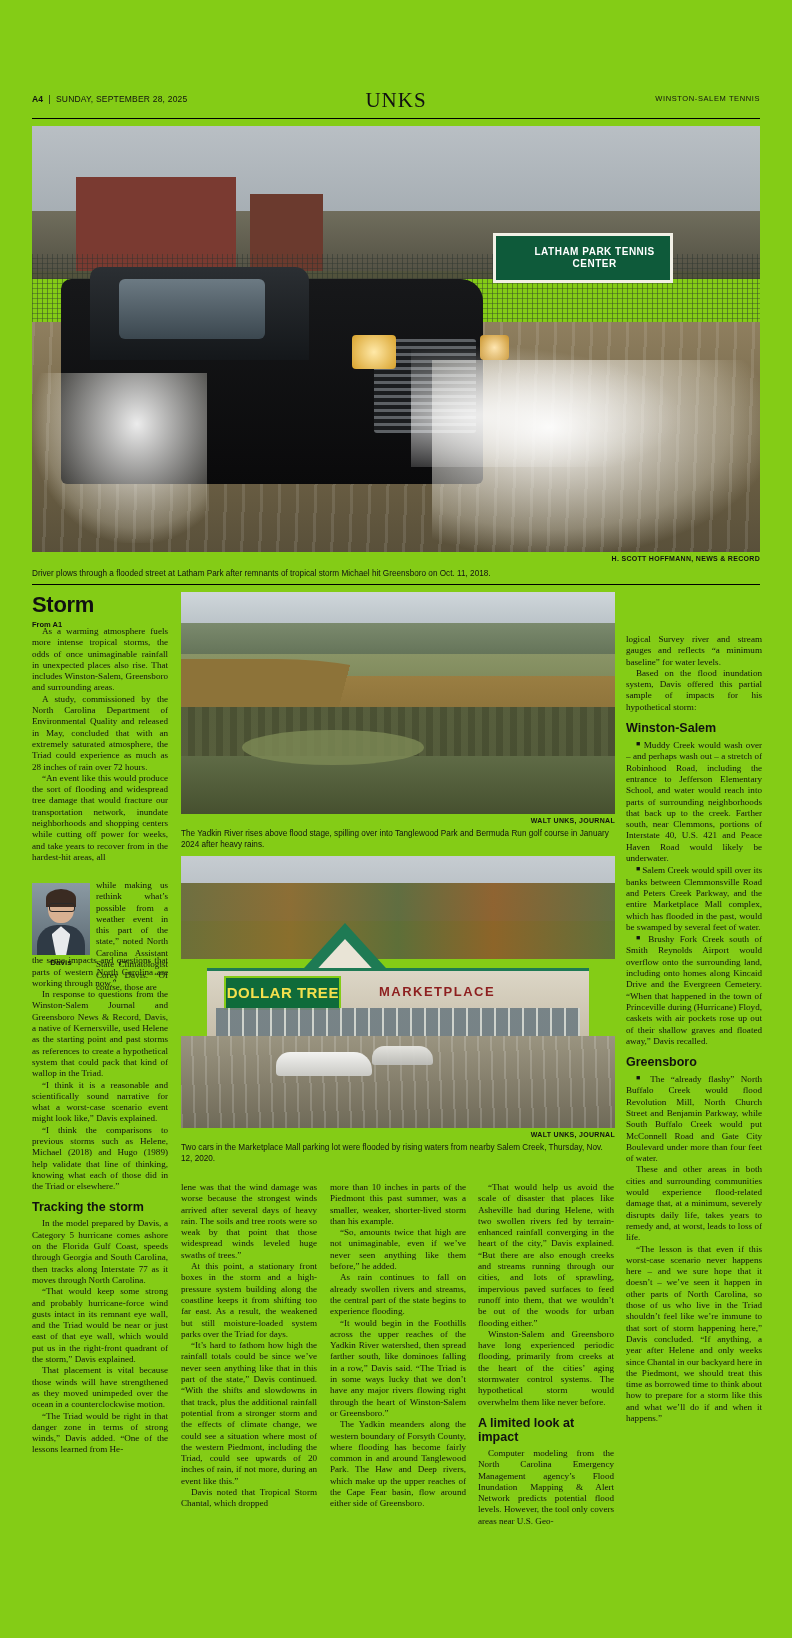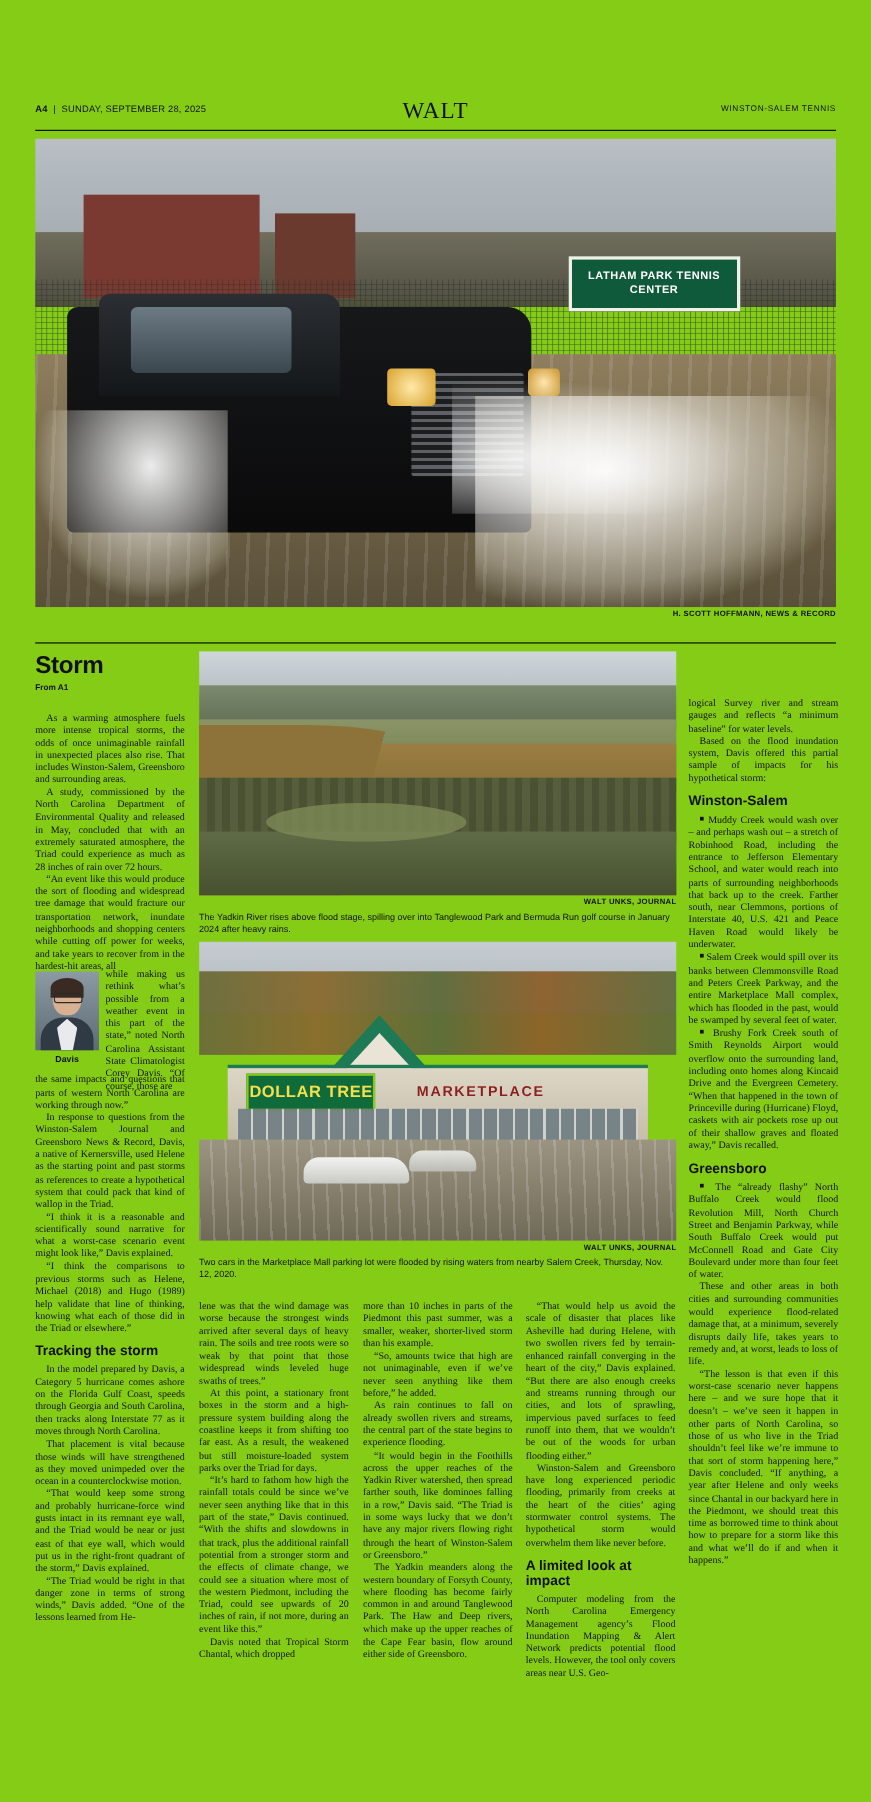--- a/index.html
+++ b/index.html
@@ -66,21 +66,21 @@
   .col p.noind { text-indent:0; }
   .subhead {
     font-family:"Liberation Sans", sans-serif;
     font-weight:bold; font-size:12.5px; line-height:14px;
     margin:8px 0 4px 0; text-indent:0; text-align:left;
   }
   .bullet { text-indent:0; padding-left:0; }
   .bullet::before { content:"\25A0  "; font-size:7px; vertical-align:2px; }
 
   
-  #col1 { left:32px; top:647px; width:136px; }
+  #col1 { left:32px; top:626px; width:136px; }
   
   #col2 { left:181px; top:1182px; width:136px; }
   
   #col3 { left:330px; top:1182px; width:136px; }
   
   #col4 { left:478px; top:1182px; width:136px; }
   
   #col5 { left:626px; top:634px; width:136px; }
 
   
@@ -133,21 +133,21 @@
                  repeating-linear-gradient(0deg, rgba(40,50,45,.45) 0 1px, rgba(255,255,255,0) 1px 5px);
       opacity:.8; }
   .h-water { position:absolute; left:0; top:46%; width:100%; height:54%;
       background:linear-gradient(#8f7f5f,#6f6246 55%,#59503a); }
   .h-waterstreaks { position:absolute; left:0; top:46%; width:100%; height:54%;
       background:repeating-linear-gradient(92deg, rgba(255,255,255,.10) 0 3px, rgba(0,0,0,0) 3px 18px); }
   .h-sign { position:absolute; right:12%; top:25%; width:150px; height:44px;
       background:#0e5a3a; border:3px solid #f2f0e6; color:#fff;
       font-family:"Liberation Sans", sans-serif; font-size:10px; font-weight:bold;
       display:flex; align-items:center; justify-content:center; text-align:center; line-height:12px;
-      letter-spacing:.5px; }
+      letter-spacing:.5px;padding-left:24px; }
   .h-truck { position:absolute; left:4%; top:36%; width:58%; height:48%;
       background:linear-gradient(#17181a,#0a0a0b); border-radius:10px 22px 6px 6px; }
   .h-cab { position:absolute; left:8%; top:33%; width:30%; height:22%;
       background:linear-gradient(#2b2f33,#14171a); border-radius:10px 14px 0 0; }
   .h-glass { position:absolute; left:12%; top:36%; width:20%; height:14%;
       background:linear-gradient(#6c7a83,#3b474f); border-radius:6px; }
   .h-grille { position:absolute; left:47%; top:50%; width:14%; height:22%;
       background:repeating-linear-gradient(0deg,#5d6165 0 3px,#1b1d1f 3px 7px); border-radius:3px; }
   .h-light { position:absolute; left:44%; top:49%; width:6%; height:8%;
       background:radial-gradient(circle,#ffe9a8,#d8a22c); border-radius:4px; }
@@ -227,21 +227,21 @@
 <body>
 
 <div class="page">
 
   <div class="masthead">
     <div class="mh-left">
       <b>A4</b>
       <span>&nbsp;|&nbsp;</span>
       <span>SUNDAY, SEPTEMBER 28, 2025</span>
     </div>
-    <div class="mh-center">WALT</div>
+    <div class="mh-center">UNKS</div>
     <div class="mh-right">WINSTON-SALEM TENNIS</div>
   </div>
 
   <div class="hero">
     <div class="h-sky"></div>
     <div class="h-treeline"></div>
     <div class="h-bldg" style="left:6%;top:12%;width:22%;height:22%;"></div>
     <div class="h-bldg" style="left:30%;top:16%;width:10%;height:18%;background:#6b3a2e;"></div>
     <div class="h-fence"></div>
     <div class="h-sign">LATHAM PARK TENNIS CENTER</div>
@@ -251,38 +251,39 @@
     <div class="h-cab"></div>
     <div class="h-glass"></div>
     <div class="h-grille"></div>
     <div class="h-light"></div>
     <div class="h-light2"></div>
     <div class="h-splashL"></div>
     <div class="h-splashR"></div>
     <div class="h-spray"></div>
   </div>
   <div class="hero-credit">H. SCOTT HOFFMANN, NEWS &amp; RECORD</div>
+  <div class="hero-caption">Driver plows through a flooded street at Latham Park after remnants of tropical storm Michael hit Greensboro on Oct. 11, 2018.</div>
   <div class="rule-under-hero"></div>
 
   <div class="headline">Storm</div>
   <div class="jumpline">From A1</div>
 
   <div class="col" id="col1">
     <p>As a warming atmosphere fuels more intense tropical storms, the odds of once unimaginable rainfall in unexpected places also rise. That includes Winston-Salem, Greensboro and surrounding areas.</p>
     <p>A study, commissioned by the North Carolina Department of Environmental Quality and released in May, concluded that with an extremely saturated atmosphere, the Triad could experience as much as 28 inches of rain over 72 hours.</p>
     <p>“An event like this would produce the sort of flooding and widespread tree damage that would fracture our transportation network, inundate neighborhoods and shopping centers while cutting off power for weeks, and take years to recover from in the hardest-hit areas, all</p>
     <div style="height:92px;"></div>
     <p class="noind">the same impacts and questions that parts of western North Carolina are working through now.”</p>
     <p>In response to questions from the Winston-Salem Journal and Greensboro News &amp; Record, Davis, a native of Kernersville, used Helene as the starting point and past storms as references to create a hypothetical system that could pack that kind of wallop in the Triad.</p>
     <p>“I think it is a reasonable and scientifically sound narrative for what a worst-case scenario event might look like,” Davis explained.</p>
     <p>“I think the comparisons to previous storms such as Helene, Michael (2018) and Hugo (1989) help validate that line of thinking, knowing what each of those did in the Triad or elsewhere.”</p>
     <div class="subhead">Tracking the storm</div>
     <p>In the model prepared by Davis, a Category 5 hurricane comes ashore on the Florida Gulf Coast, speeds through Georgia and South Carolina, then tracks along Interstate 77 as it moves through North Carolina.</p>
+    <p>“That would keep some strong and probably hurricane-force wind gusts intact in its remnant eye wall, and the Triad would be near or just east of that eye wall, which would put us in the right-front quadrant of the storm,” Davis explained.</p>
     <p>That placement is vital because those winds will have strengthened as they moved unimpeded over the ocean in a counterclockwise motion.</p>
-    <p>“That would keep some strong and probably hurricane-force wind gusts intact in its remnant eye wall, and the Triad would be near or just east of that eye wall, which would put us in the right-front quadrant of the storm,” Davis explained.</p>
     <p>“The Triad would be right in that danger zone in terms of strong winds,” Davis added. “One of the lessons learned from He-</p>
   </div>
 
   <div class="mug">
     <div class="mg-bg"></div>
     <div class="mg-body"></div>
     <div class="mg-shirt"></div>
     <div class="mg-head"></div>
     <div class="mg-hair"></div>
     <div class="mg-glass"></div>

